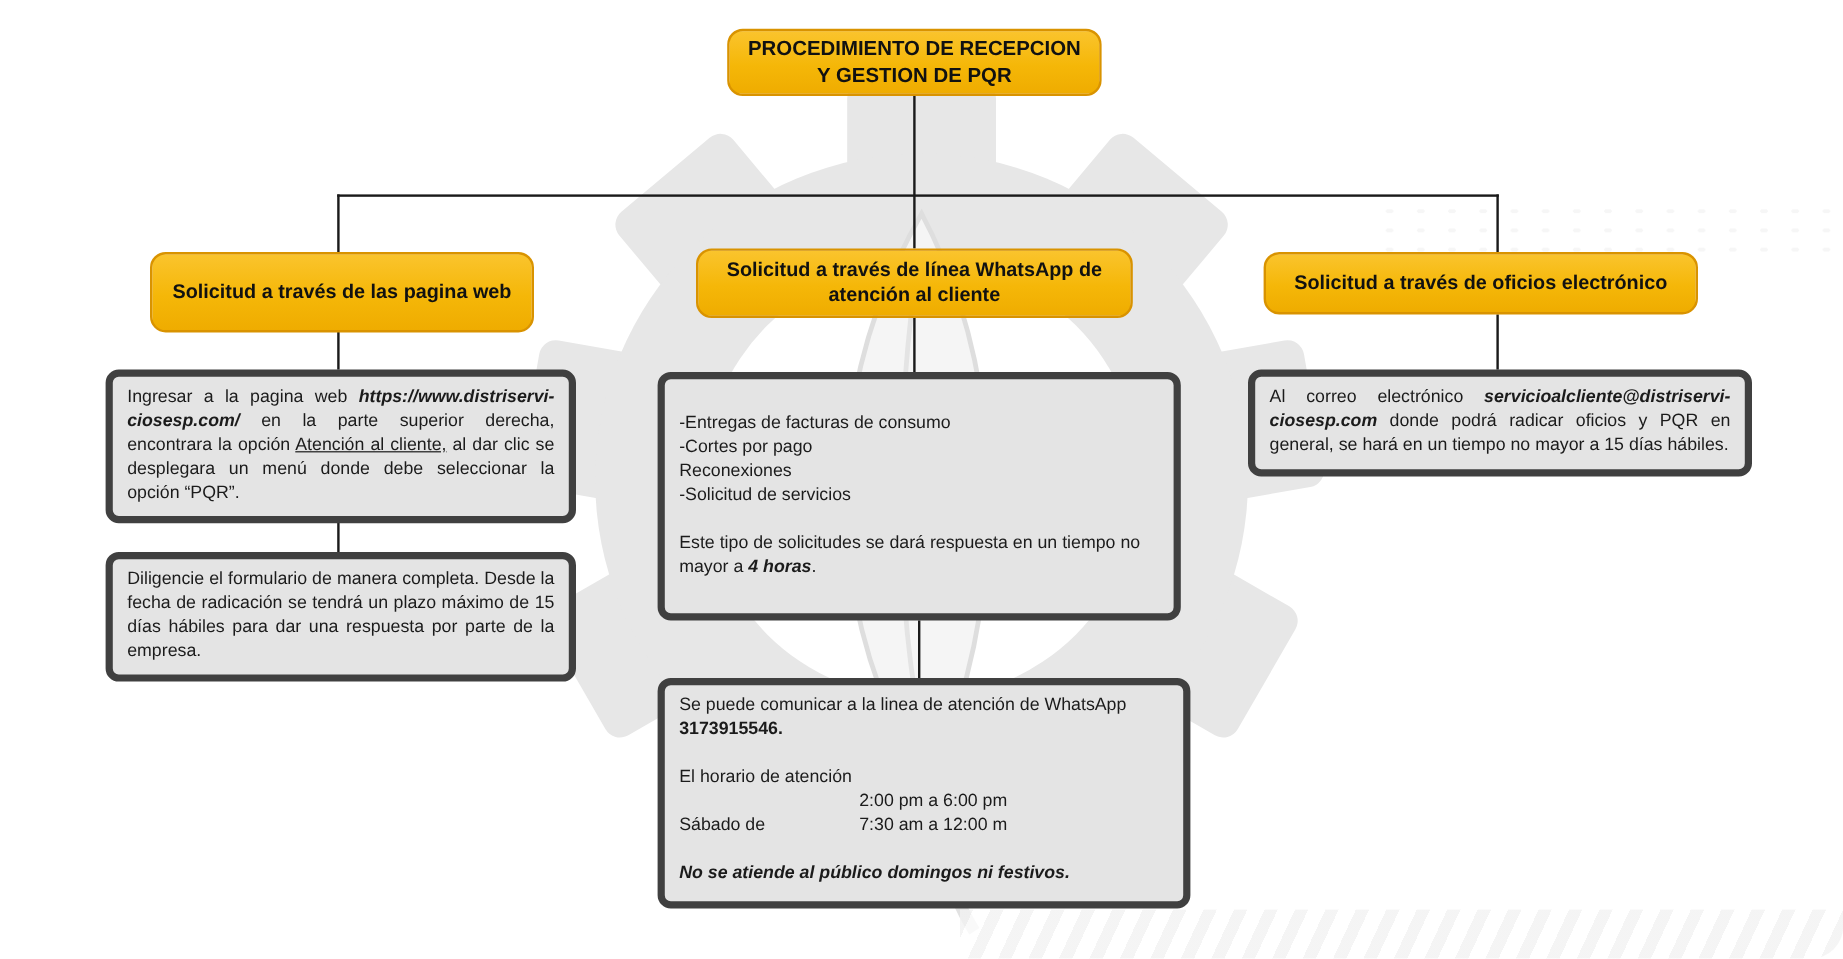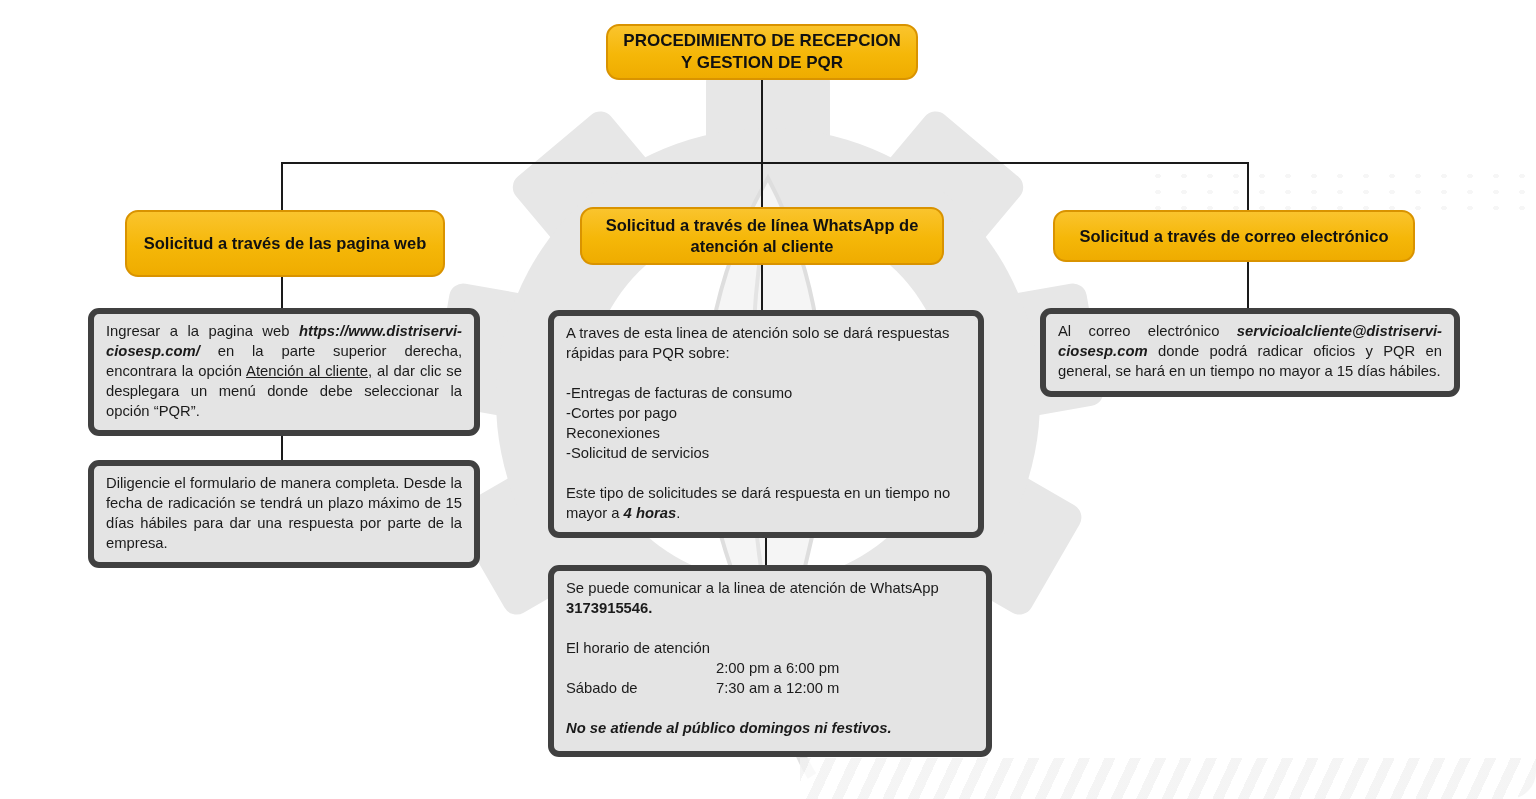--- a/index.html
+++ b/index.html
@@ -113,34 +113,33 @@
 Y GESTION DE PQR</span>
   </div>
 
   <div class="node node-web">
     <span>Solicitud a través de las pagina web</span>
   </div>
   <div class="node node-whatsapp">
     <span>Solicitud a través de línea WhatsApp de atención al cliente</span>
   </div>
   <div class="node node-email">
-    <span>Solicitud a través de correo electrónico</span>
+    <span>Solicitud a través de oficios electrónico</span>
   </div>
 
   <div class="panel panel-web-1">
     <div class="line-full"><span>Ingresar a la pagina web </span><span class="bi">https://www.distriservi-</span></div>
     <div class="just"><span class="bi">ciosesp.com/</span><span> en la parte superior derecha, encontrara la opción </span><span class="ul">Atención al cliente,</span><span> al dar clic se desplegara un menú donde debe seleccionar la opción “PQR”.</span></div>
   </div>
 
   <div class="panel panel-web-2 just">
     <span>Diligencie el formulario de manera completa. Desde la fecha de radicación se tendrá un plazo máximo de 15 días hábiles para dar una respuesta por parte de la empresa.</span>
   </div>
 
   <div class="panel panel-wa-1">
-    <div>A traves de esta linea de atención solo se dará respuestas rápidas para PQR sobre:</div>
     <div class="spacer"></div>
     <div>-Entregas de facturas de consumo</div>
     <div>-Cortes por pago</div>
     <div>Reconexiones</div>
     <div>-Solicitud de servicios</div>
     <div class="spacer"></div>
     <div><span>Este tipo de solicitudes se dará respuesta en un tiempo no mayor a </span><span class="bi">4 horas</span><span>.</span></div>
   </div>
 
   <div class="panel panel-wa-2">

